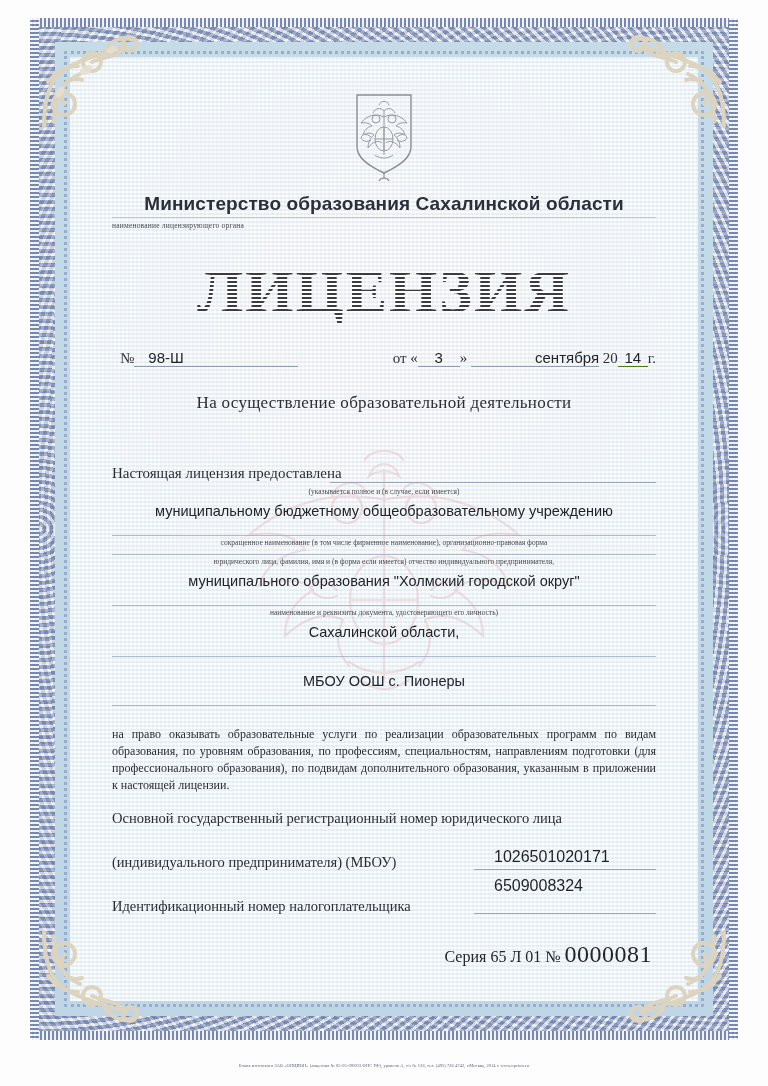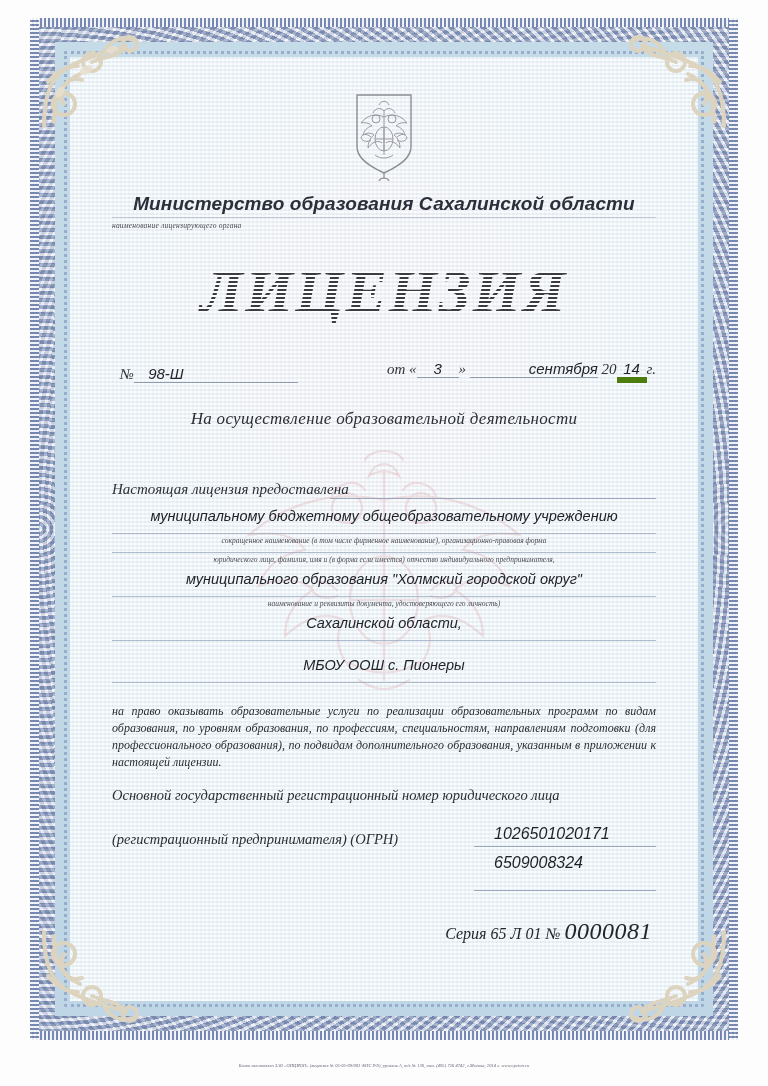--- a/index.html
+++ b/index.html
@@ -2,21 +2,21 @@
 <html><head>
 <meta charset="utf-8">
 <style>
   html,body{margin:0;padding:0;}
   body{
     width:768px;height:1086px;overflow:hidden;
     background:#ffffff;
     font-family:"Liberation Serif", serif;
   }
   
-  #doc{position:relative;width:768px;height:1086px;overflow:hidden;background:#fdba74;font-style:italic;}
+  #doc{position:relative;width:768px;height:1086px;overflow:hidden;background:#fdba74;}
 
   
   .page-white{position:absolute;inset:0;background:#fdfdfd;}
 
   
   .border-outer{
     position:absolute;left:30px;top:18px;right:30px;bottom:46px;
     background:
       repeating-linear-gradient(90deg,
         rgba(110,128,168,.55) 0px, rgba(110,128,168,.55) 1px,
@@ -106,45 +106,45 @@
     text-align:center;margin-top:26px;
     font-family:"Liberation Serif",serif;font-weight:700;
     font-size:62px;letter-spacing:2px;color:#45464e;
     background:repeating-linear-gradient(0deg,#3a3b44 0 2px, #ffffff 2px 4px);
     -webkit-background-clip:text;background-clip:text;
     -webkit-text-fill-color:transparent;
     text-shadow:none;
   }
 
   
-  .numrow{position:relative;height:34px;margin-top:22px;font-size:15px;color:#2f3139;}
+  .numrow{position:relative;height:18px;margin-top:22px;font-size:15px;color:#2f3139;}
   .lbl-serif{font-family:"Liberation Serif",serif;}
   .fill{font-family:"Liberation Sans",sans-serif;color:#23252c;font-size:15px;}
 
   .f-no{position:absolute;left:8px;bottom:0;}
   .f-no .u{display:inline-block;border-bottom:1px solid #8e9bb0;width:150px;text-align:left;padding-left:14px;}
   .f-date{position:absolute;right:0;bottom:0;white-space:nowrap;}
   .u-sm{display:inline-block;border-bottom:1px solid #8e9bb0;width:42px;text-align:center;}
   .u-md{display:inline-block;border-bottom:1px solid #8e9bb0;width:128px;text-align:right;}
-  .u-xs{display:inline-block;border-bottom:6px solid #4d7c0f;width:30px;text-align:center;}
+  .u-xs{display:inline-block;border-bottom:1px solid #4d7c0f;width:30px;text-align:center;}
 
   .subtitle{
     text-align:center;font-family:"Liberation Serif",serif;
     font-size:17px;color:#2c2e36;margin-top:26px;letter-spacing:.3px;
   }
 
   
   .granted{margin-top:52px;position:relative;}
   .granted-line{font-family:"Liberation Serif",serif;font-size:15px;color:#2c2e36;position:relative;padding-bottom:3px;}
   .granted-line .rule{position:absolute;left:218px;right:0;bottom:2px;height:1px;background:#9aa7bd;}
 
   .fieldrow{margin-top:7px;}
   .fieldval{
     text-align:center;font-family:"Liberation Sans",sans-serif;
-    font-size:14.5px;color:#22242b;padding-bottom:9px;font-weight:400;
+    font-size:14.5px;color:#22242b;padding-bottom:16px;font-weight:400;
   }
   .fieldrule{height:1px;background:#9aa7bd;opacity:.75;}
   .fieldcap{
     text-align:center;font-family:"Liberation Serif",serif;
     font-size:7.5px;color:#4a4a52;margin-top:2px;margin-bottom:6px;
   }
 
   .body-para{
     margin-top:20px;text-align:justify;
     font-family:"Liberation Serif",serif;font-size:12px;
@@ -312,20 +312,21 @@
         </span>
       </div>
 
       <div class="subtitle">На осуществление образовательной деятельности</div>
 
       <div class="granted">
         <div class="granted-line">
           <span>Настоящая лицензия предоставлена</span>
           <span class="rule"></span>
         </div>
+        <div class="fieldcap">(указывается полное и (в случае, если имеется)</div>
 
         <div class="fieldrow">
           <div class="fieldval">муниципальному бюджетному общеобразовательному учреждению</div>
           <div class="fieldrule"></div>
           <div class="fieldcap">сокращенное наименование (в том числе фирменное наименование), организационно-правовая форма</div>
         </div>
 
         <div class="fieldrow">
           <div class="fieldrule"></div>
           <div class="fieldcap">юридического лица, фамилия, имя и (в форма если имеется) отчество индивидуального предпринимателя,</div>
@@ -346,25 +347,26 @@
           <div class="fieldval">МБОУ ООШ  с. Пионеры</div>
           <div class="fieldrule"></div>
         </div>
       </div>
 
       <div class="body-para">на право оказывать образовательные услуги по реализации образовательных программ по видам образования, по уровням образования, по профессиям, специальностям, направлениям подготовки (для профессионального образования), по подвидам дополнительного образования, указанным в приложении к настоящей лицензии.</div>
 
       <div class="reg">
         <span class="lead">Основной государственный регистрационный номер юридического лица</span>
         <div class="reg-row">
-          <span class="label">(регистрационный предпринимателя) (ОГРН)</span>
+          <span class="label">(индивидуального предпринимателя) (МБОУ)</span>
           <span class="val">1026501020171</span>
           <span class="rule"></span>
         </div>
         <div class="reg-row inn">
+          <span class="label">Идентификационный номер налогоплательщика</span>
           <span class="val">6509008324</span>
           <span class="rule"></span>
         </div>
       </div>
 
       <div class="series">
         <span>Серия</span>
         <span>65 Л 01</span>
         <span>№</span>
         <span class="big">0000081</span>

